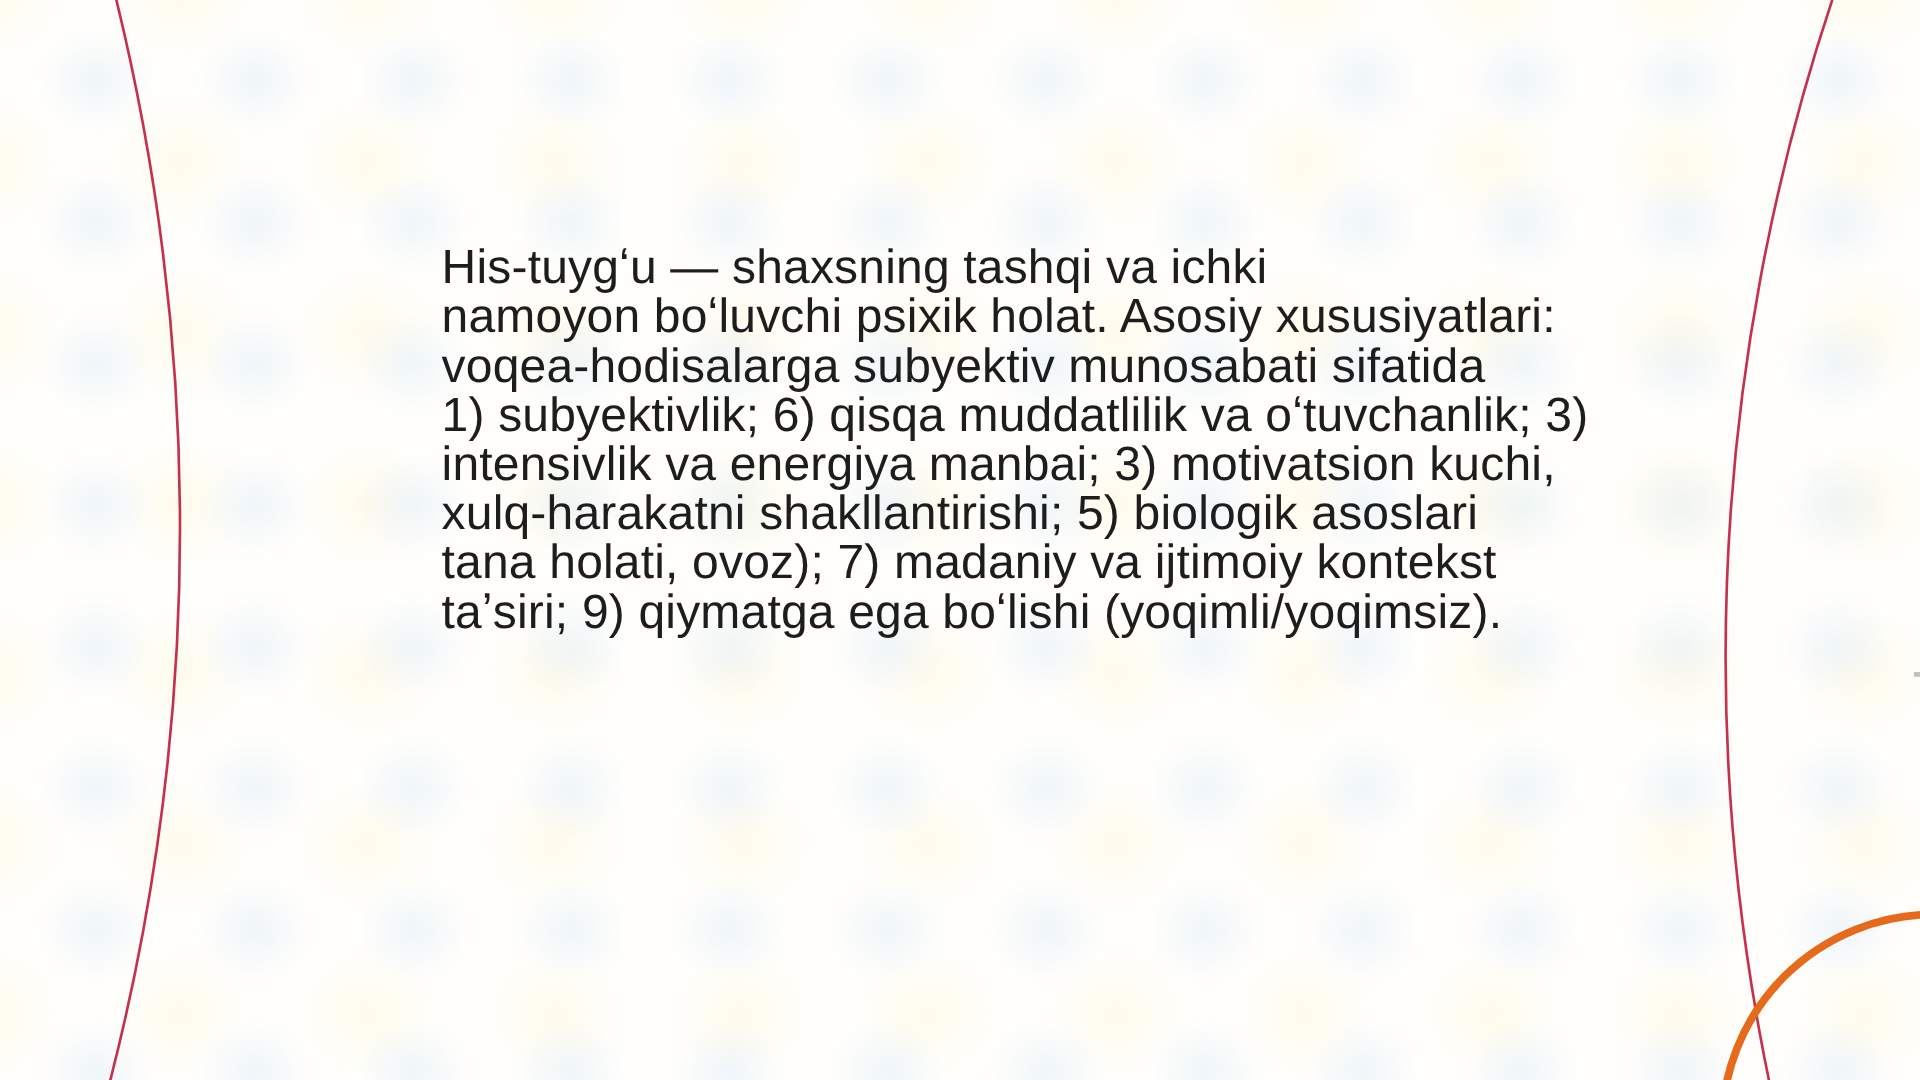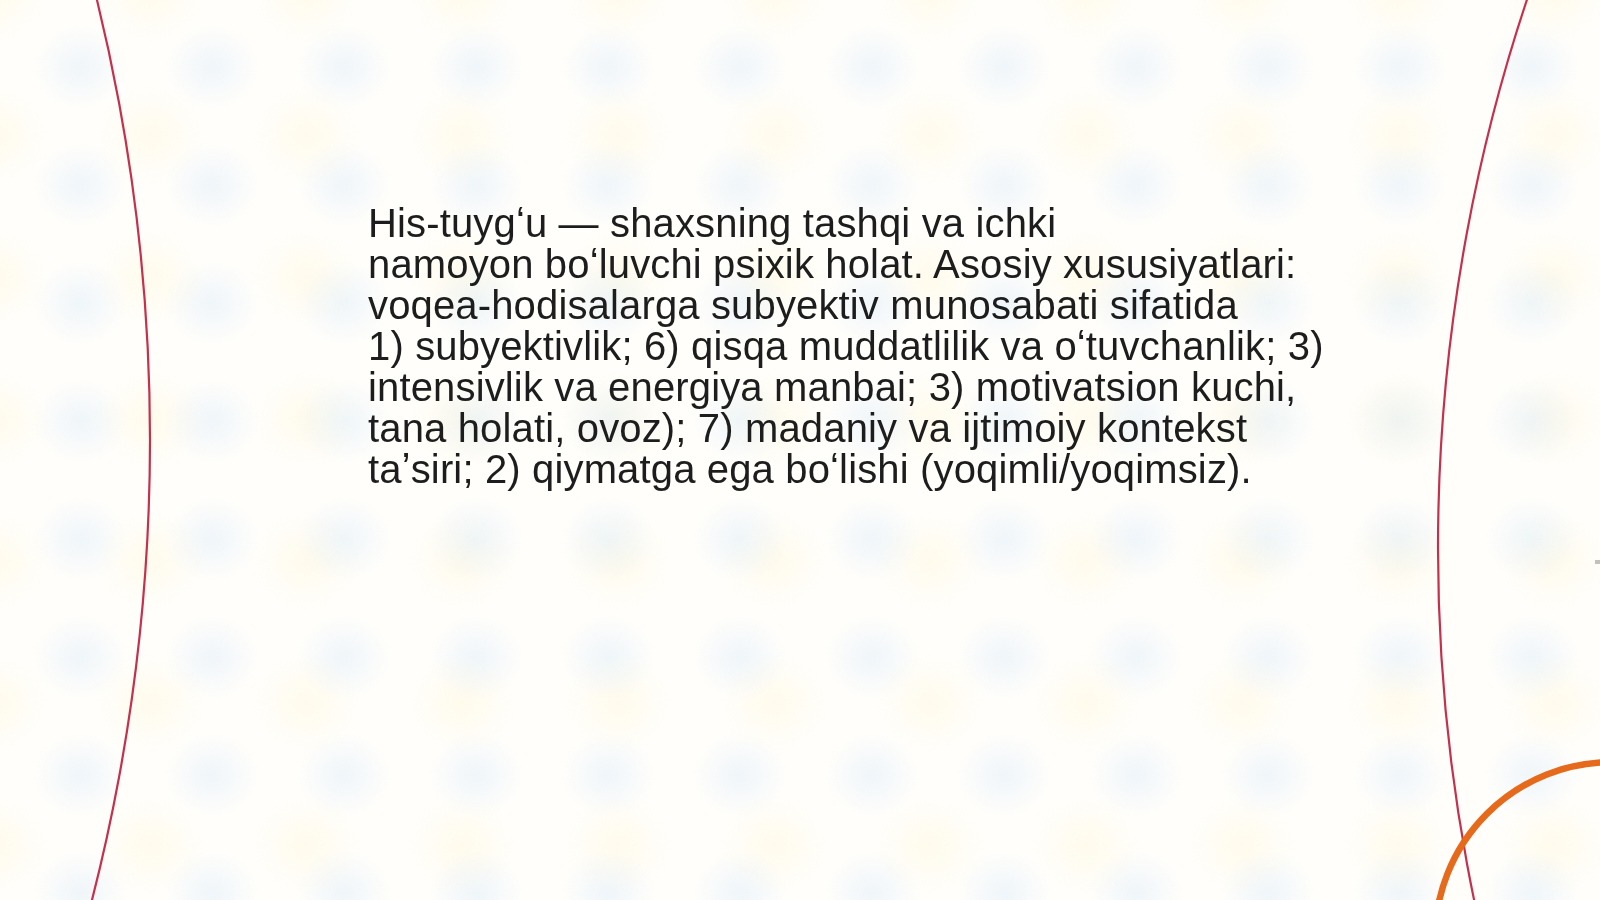--- a/index.html
+++ b/index.html
@@ -57,17 +57,18 @@
 
     <rect x="1595" y="560" width="5" height="4" opacity="0.55" fill="#8f8f8f"></rect>
   </svg>
 
   <div class="text-block" style="color: rgb(29, 29, 29);">
     <div class="text-line">His-tuygʻu — shaxsning tashqi va ichki</div>
     <div class="text-line">namoyon boʻluvchi psixik holat. Asosiy xususiyatlari:</div>
     <div class="text-line">voqea-hodisalarga subyektiv munosabati sifatida</div>
     <div class="text-line">1) subyektivlik; 6) qisqa muddatlilik va oʻtuvchanlik; 3)</div>
     <div class="text-line">intensivlik va energiya manbai; 3) motivatsion kuchi,</div>
+    <div class="text-line">xulq-harakatni shakllantirishi; 5) biologik asoslari</div>
     <div class="text-line">tana holati, ovoz); 7) madaniy va ijtimoiy kontekst</div>
-    <div class="text-line">taʼsiri; 2) qiymatga ega boʻlishi (yoqimli/yoqimsiz).</div>
+    <div class="text-line">taʼsiri; 9) qiymatga ega boʻlishi (yoqimli/yoqimsiz).</div>
   </div>
 
 </div>
 
 </body></html>

